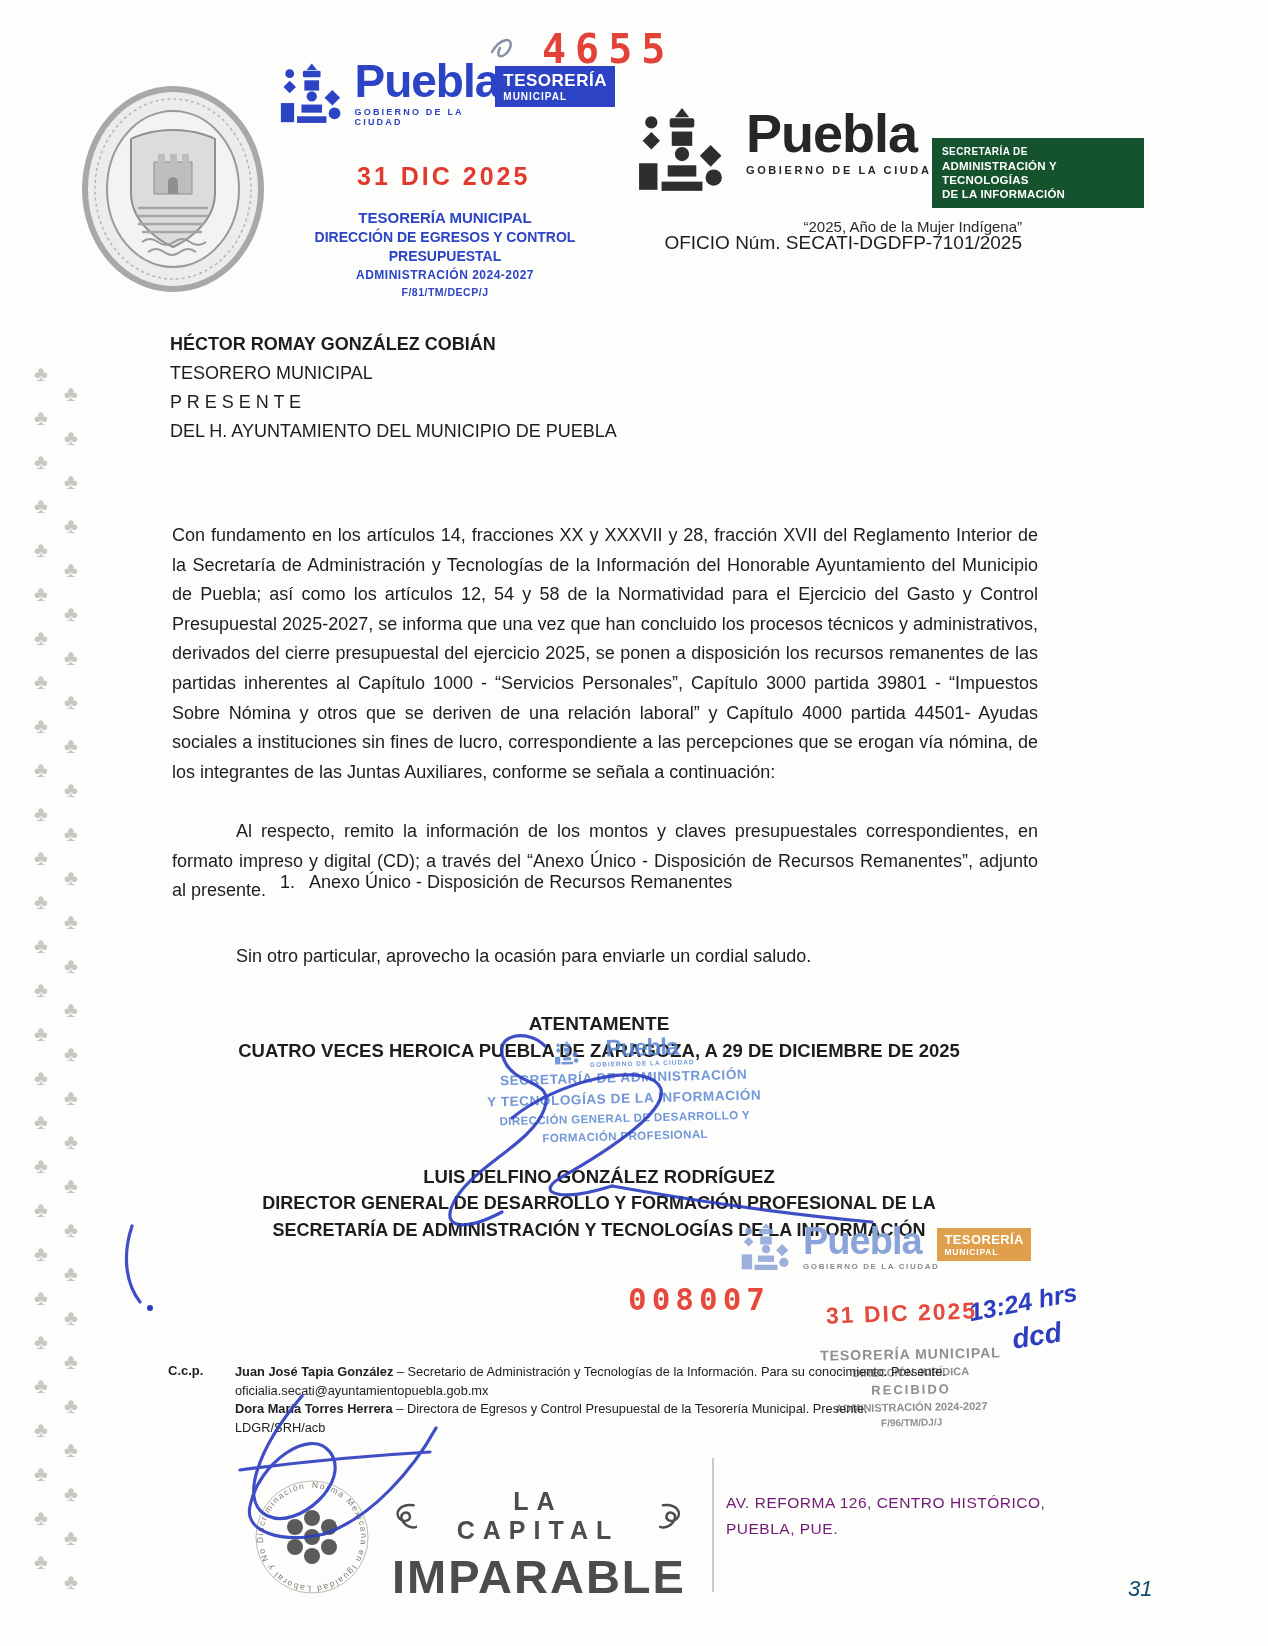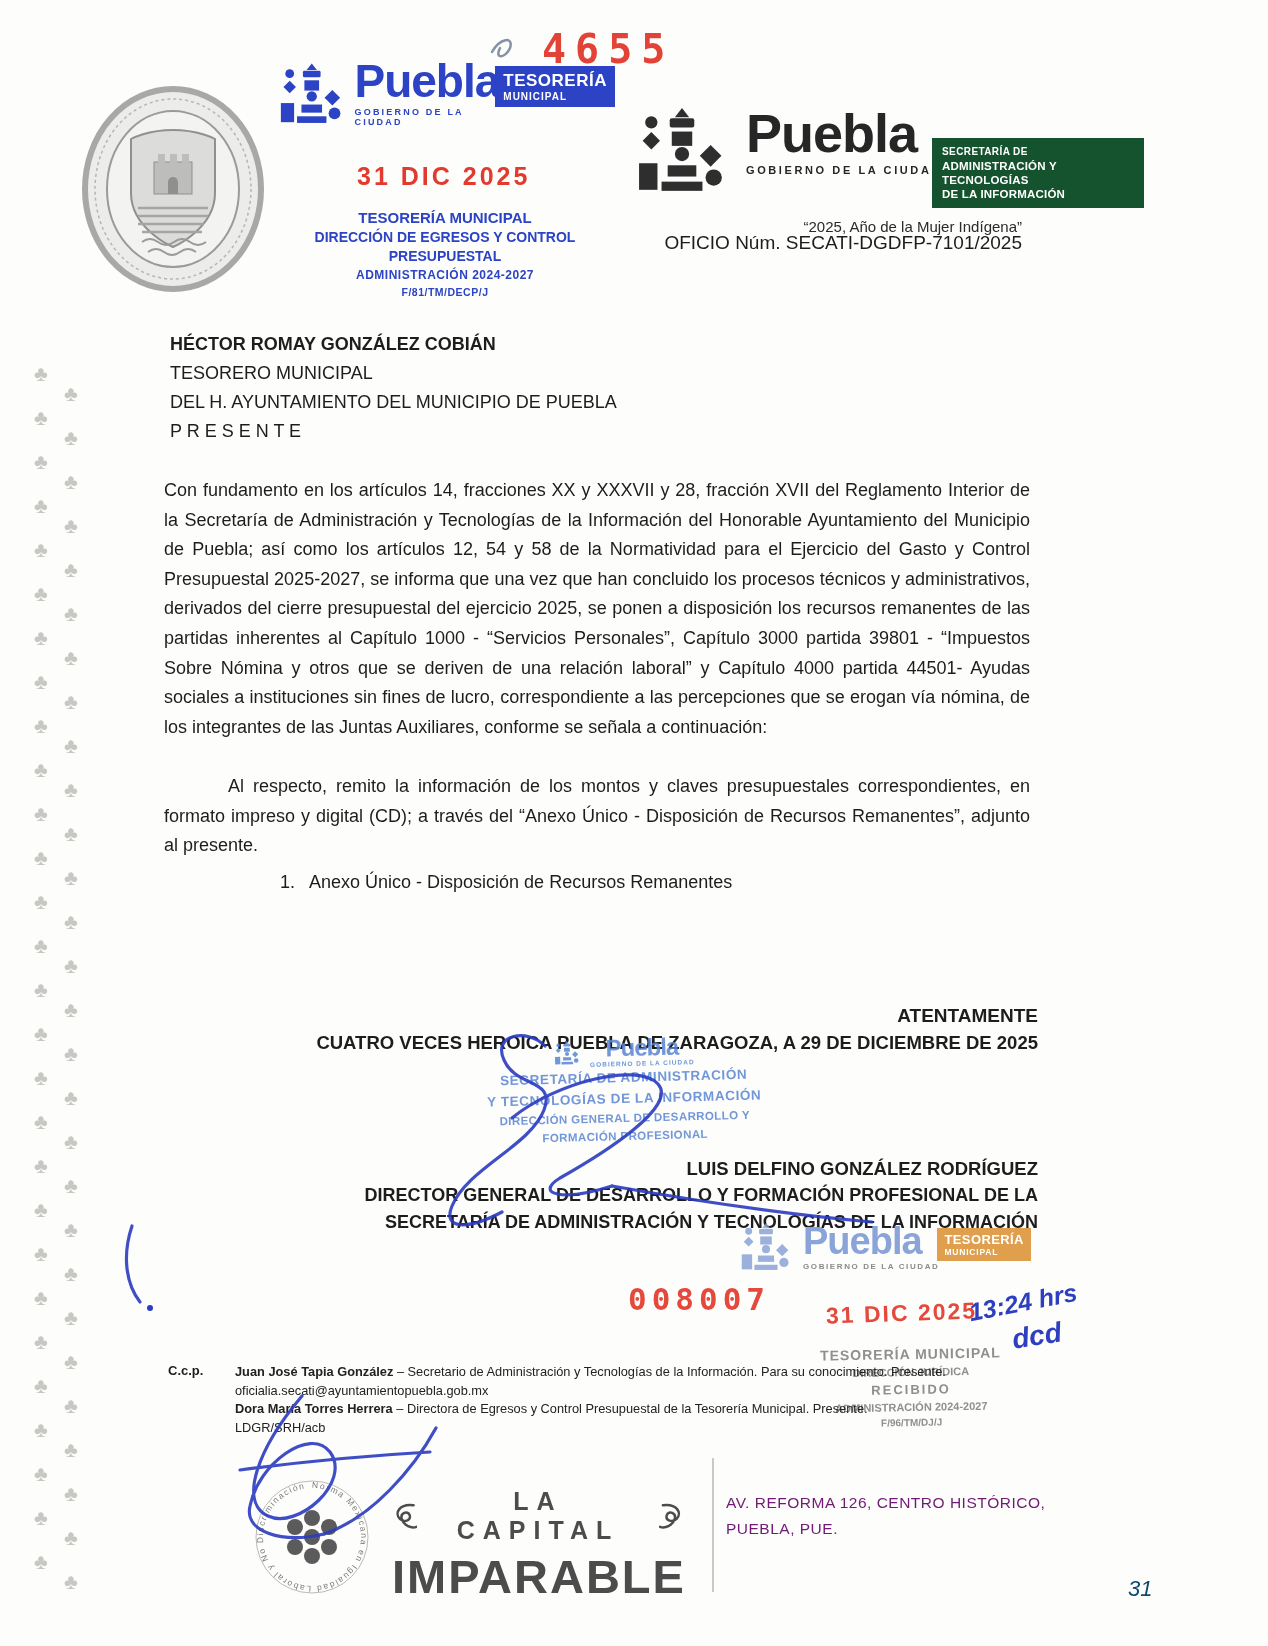--- a/index.html
+++ b/index.html
@@ -56,28 +56,28 @@
     padding:7px 10px; box-sizing:border-box; }
   .s-badge .b1 { font-size:10px; font-weight:bold; letter-spacing:.4px; line-height:14px; }
   .s-badge .b2, .s-badge .b3 { font-size:11.5px; font-weight:bold; letter-spacing:.2px; line-height:14px; }
 
   .slogan { left:690px; top:218px; width:332px; text-align:right; font-size:15px; color:#2a2a2a; }
   .oficio { left:560px; top:232px; width:462px; text-align:right; font-size:19px; font-weight:normal; }
 
   
   .addr { left:170px; top:330px; font-size:18px; line-height:29px; }
   .addr .bold { font-weight:bold; }
-  .body-p { left:164px; width:866px; font-size:18px; line-height:29.6px;
-    text-align:justify; }
+  .body-p { left:172px; width:866px; font-size:18px; line-height:29.6px;
+    text-align:justify;margin-top:45px; }
   .p1 { top:476px; }
   .p2 { top:772px; text-indent:64px; }
   .list { left:280px; top:872px; font-size:18px; display:flex; gap:14px; }
   .closing { left:236px; top:946px; font-size:18px; }
 
-  .center-col { left:160px; width:878px; text-align:right; font-weight:bold; }
+  .center-col { left:160px; width:878px; text-align:center; font-weight:bold;margin-top:8px; }
   .atent { top:1005px; font-size:19px; }
   .place-date { top:1032px; font-size:18.5px; }
   .sig-name { top:1158px; font-size:18.5px; }
   .sig-role1 { top:1185px; font-size:18px; }
   .sig-role2 { top:1212px; font-size:18px; }
 
   
   .blue-stamp { left:452px; top:1036px; width:344px; text-align:center;
     color:#5a86d2; opacity:.85; transform:rotate(-1.5deg); }
   .blue-stamp .mini-row { display:flex; justify-content:center; align-items:center; gap:8px; }
@@ -268,30 +268,31 @@
     <div class="b2">ADMINISTRACIÓN Y TECNOLOGÍAS</div>
     <div class="b3">DE LA INFORMACIÓN</div>
   </div>
 
   <div class="abs slogan">“2025, Año de la Mujer Indígena”</div>
   <div class="abs oficio">OFICIO Núm. SECATI-DGDFP-7101/2025</div>
 
   <div class="abs addr">
     <div class="bold">HÉCTOR ROMAY GONZÁLEZ COBIÁN</div>
     <div>TESORERO MUNICIPAL</div>
+    <div>P R E S E N T E</div>
     <div>DEL H. AYUNTAMIENTO DEL MUNICIPIO DE PUEBLA</div>
-    <div>P R E S E N T E</div>
   </div>
 
   <div class="abs body-p p1">Con fundamento en los artículos 14, fracciones XX y XXXVII y 28, fracción XVII del Reglamento Interior de la Secretaría de Administración y Tecnologías de la Información del Honorable Ayuntamiento del Municipio de Puebla; así como los artículos 12, 54 y 58 de la Normatividad para el Ejercicio del Gasto y Control Presupuestal 2025-2027, se informa que una vez que han concluido los procesos técnicos y administrativos, derivados del cierre presupuestal del ejercicio 2025, se ponen a disposición los recursos remanentes de las partidas inherentes al Capítulo 1000 - “Servicios Personales”, Capítulo 3000 partida 39801 - “Impuestos Sobre Nómina y otros que se deriven de una relación laboral” y Capítulo 4000 partida 44501- Ayudas sociales a instituciones sin fines de lucro, correspondiente a las percepciones que se erogan vía nómina, de los integrantes de las Juntas Auxiliares, conforme se señala a continuación:</div>
   <div class="abs body-p p2">Al respecto, remito la información de los montos y claves presupuestales correspondientes, en formato impreso y digital (CD); a través del “Anexo Único - Disposición de Recursos Remanentes”, adjunto al presente.</div>
   <div class="abs list">
     <span>1.</span>
     <span>Anexo Único - Disposición de Recursos Remanentes</span>
   </div>
+  <div class="abs closing">Sin otro particular, aprovecho la ocasión para enviarle un cordial saludo.</div>
 
   <div class="abs center-col atent">ATENTAMENTE</div>
   <div class="abs center-col place-date">CUATRO VECES HEROICA PUEBLA DE ZARAGOZA, A 29 DE DICIEMBRE DE 2025</div>
 
   <div class="abs blue-stamp">
     <div class="mini-row">
       <svg width="30" height="26" viewBox="0 0 100 90" fill="#5a86d2">
           <use href="#pueblaIcon"></use>
         </svg>
       <div>

